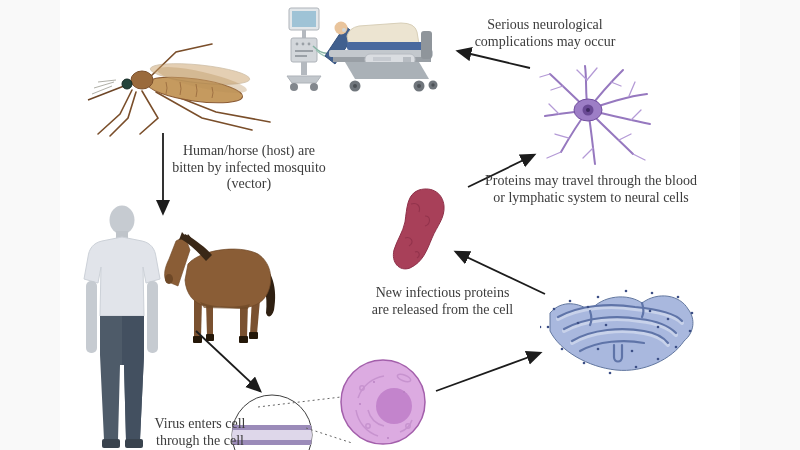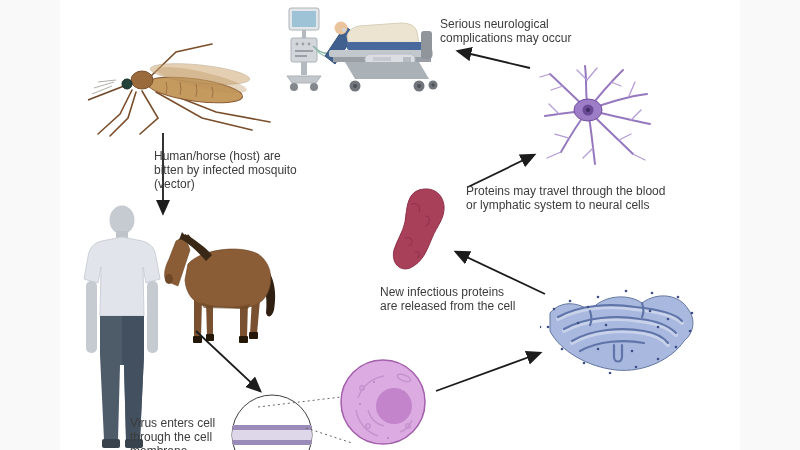--- a/index.html
+++ b/index.html
@@ -1,22 +1,22 @@
 <!DOCTYPE html>
 <html><head>
 <meta charset="utf-8">
 <style>
   html,body{margin:0;padding:0;}
   body{width:800px;height:450px;background:#f9f9f9;overflow:hidden;
        font-family:"Liberation Sans",sans-serif;}
   #canvas{position:relative;width:800px;height:450px;overflow:hidden;}
   .content-bg{position:absolute;left:60px;top:0;width:680px;height:450px;background:#ffffff;}
   .ill{position:absolute;}
-  .label{position:absolute;font-size:12px;line-height:1.18;color:#3c3c3c;
-         white-space:pre-line;}
+  .label{position:absolute;font-size:14px;line-height:1.18;color:#3c3c3c;
+         text-align:center;white-space:pre-line;font-family:Liberation Serif, serif;}
   svg{display:block;}
 </style>
 </head>
 <body>
 
 <div id="canvas">
   <div class="content-bg"></div>
 
   <div class="ill" style="left:80px;top:22px;width:195px;height:118px;">
     <svg width="195" height="118" viewBox="0 0 195 118">
@@ -280,25 +280,25 @@
       <line x1="545" y1="294" x2="456" y2="252" marker-end="url(#ah)"></line>
       <line x1="468" y1="187" x2="534" y2="155" marker-end="url(#ah)"></line>
       <line x1="530" y1="68" x2="458" y2="51" marker-end="url(#ah)"></line>
     </g>
     <g stroke="#666" stroke-width="1" stroke-dasharray="2,3" fill="none">
       <line x1="258" y1="407" x2="341" y2="397"></line>
       <line x1="306" y1="428" x2="352" y2="443"></line>
     </g>
   </svg>
 
-  <div class="label" style="left:154px;top:149px;width:190px;">Human/horse (host) are
+  <div class="label" style="left:154px;top:143px;width:190px;">Human/horse (host) are
 bitten by infected mosquito
 (vector)</div>
   <div class="label" style="left:130px;top:380px;width:140px;margin-top:36px;">Virus enters cell
 through the cell
 membrane</div>
-  <div class="label" style="left:380px;top:285px;width:165px;">New infectious proteins
+  <div class="label" style="left:360px;top:285px;width:165px;">New infectious proteins
 are released from the cell</div>
-  <div class="label" style="left:466px;top:184px;width:250px;">Proteins may travel through the blood
+  <div class="label" style="left:466px;top:173px;width:250px;">Proteins may travel through the blood
 or lymphatic system to neural cells</div>
   <div class="label" style="left:440px;top:17px;width:210px;">Serious neurological
 complications may occur</div>
 </div>
 
 </body></html>

